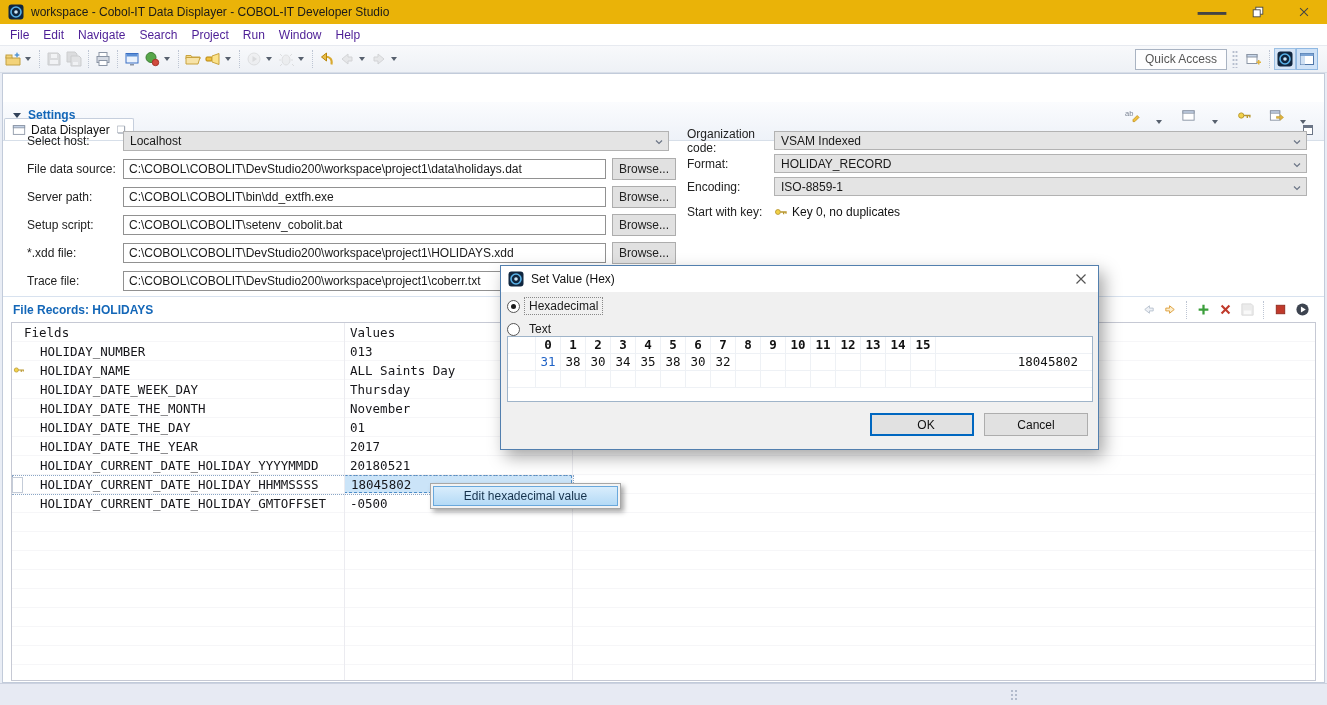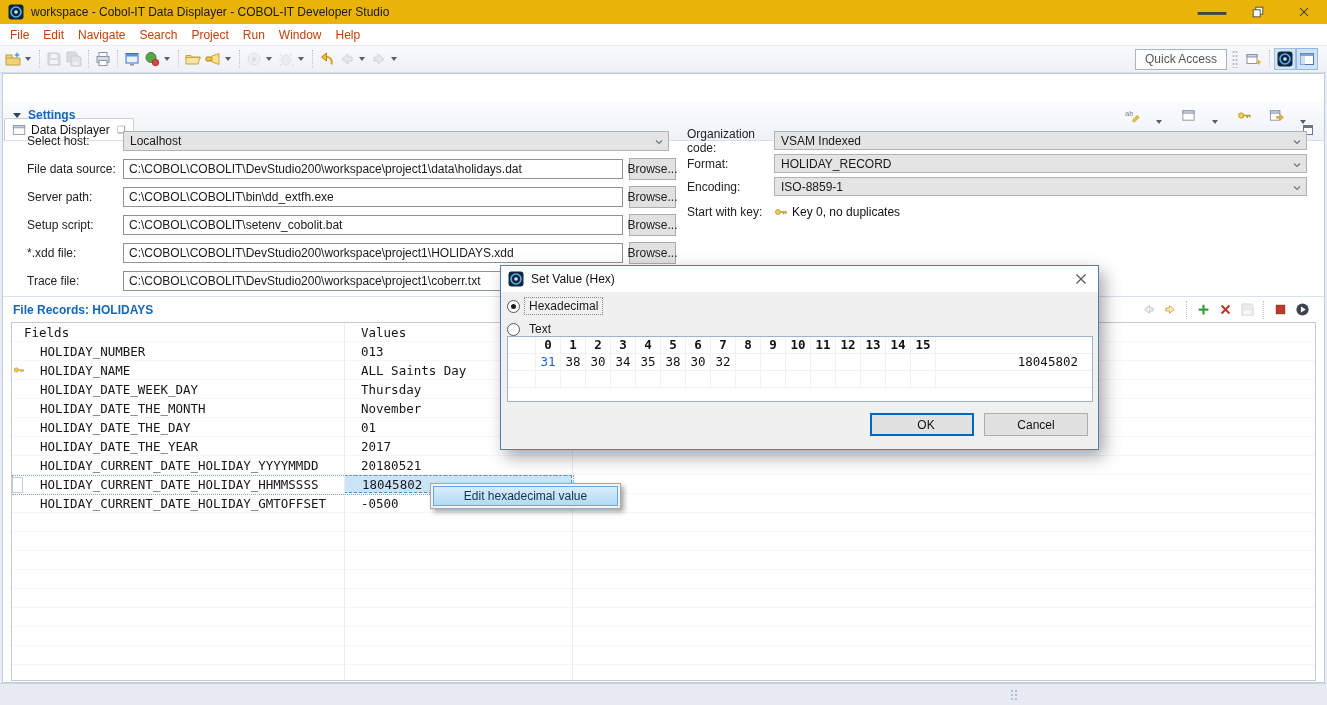--- a/index.html
+++ b/index.html
@@ -9,21 +9,21 @@
 
   
   .titlebar { height:24px; display:flex; align-items:center; background:#eab308; }
   .app-icon { width:16px; height:16px; margin:0 7px 0 8px; }
   .win-title { font-size:12px; color:#1a1a1a; }
   .win-controls { margin-left:auto; display:flex; height:24px; }
   .win-btn { width:46px; height:24px; display:flex; align-items:center; justify-content:center; }
 
   
   .menubar { height:21px; display:flex; align-items:center; padding-left:3px; background:#fff; }
-  .menu-item { padding:2px 7px; color:#c2410c; }
+  .menu-item { padding:2px 7px; color:#4c1d95; }
 
   
   .toolbar { height:28px; background:linear-gradient(#f8f9fb,#eef1f6); border-top:1px solid #e7eaf0; border-bottom:1px solid #d8dee8; display:flex; align-items:center; padding:0 3px;justify-content:flex-end; }
   .ticon { width:18px; height:18px; margin:0 1px; display:flex; align-items:center; justify-content:center; }
   .ticon svg { width:16px; height:16px; }
   .ticon.dis { opacity:.4; filter:grayscale(1); }
   .tsep { width:1px; height:18px; border-left:1px dotted #bdc5d3; margin:0 4px; }
   .caret { width:0; height:0; border-left:3.5px solid transparent; border-right:3.5px solid transparent; border-top:4px solid #57606e; margin:0 4px 0 2px; }
   .tb-right { margin-left:auto; display:flex; align-items:center; }
   .qa-box { border:1px solid #a9b3c2; background:#fdfdfe; color:#555; height:21px; display:flex; align-items:center; padding:0 9px; }
@@ -49,21 +49,21 @@
   .tri-down { width:0; height:0; border-left:4px solid transparent; border-right:4px solid transparent; border-top:5px solid #33435a; margin-right:7px; }
   .section-title { color:#1467b8; font-weight:bold; }
   .head-icons { margin-left:auto; display:flex; align-items:flex-end; gap:12px; }
   .head-icons .ticon svg { width:15px; height:15px; }
 
   .form { position:absolute; top:34px; left:0; right:0; display:flex;margin-left:16px; }
   .form-left { width:660px; }
   .frow { display:flex; align-items:center; height:20px; margin-bottom:8px; }
   .frow .flabel { width:104px; padding-left:8px; color:#222; }
   .tinput { flex:1; height:20px; border:1px solid #919191; background:#fff; display:flex; align-items:center; padding:0 5px; margin-right:6px; white-space:nowrap; overflow:hidden; color:#1a1a1a; }
-  .browse { width:47px; height:22px; background:#e1e1e1; border:1px solid #adadad; display:flex; align-items:center; justify-content:center; color:#222; margin-right:3px; }
+  .browse { width:64px; height:22px; background:#e1e1e1; border:1px solid #adadad; display:flex; align-items:center; justify-content:center; color:#222; margin-right:3px; }
   .combo { flex:1; height:20px; background:#e4e4e4; border:1px solid #b2b2b2; display:flex; align-items:center; padding:0 6px; position:relative; color:#1a1a1a; }
   .combo .chev { position:absolute; right:5px; top:6px; width:8px; height:8px; }
   .combo.host { margin-right:10px; }
   .form-right { flex:1; padding-left:8px; }
   .rrow { display:flex; align-items:center; height:19px; margin-bottom:4px; }
   .rrow .flabel { width:87px; color:#222; }
   .rrow .combo { margin-right:17px; height:19px; }
   .keyrow { display:flex; align-items:center; margin-top:9px; }
   .keyrow .flabel { width:87px; color:#222; }
   .keyrow .key-ic { width:14px; height:14px; margin-right:4px; }
@@ -75,21 +75,21 @@
   .rec-icons { margin-left:auto; display:flex; align-items:center; gap:2px; }
   .rec-icons .ticon svg { width:15px; height:15px; }
 
   .dtable { position:absolute; top:248px; left:8px; right:8px; bottom:1px; border:1px solid #c6c9d4; font-family:"DejaVu Sans Mono",monospace; font-size:12.5px; color:#16161a; overflow:hidden; background:#fff; }
   .vline { position:absolute; top:0; bottom:0; width:1px; background:#ebebf0; }
   .trow { height:19px; display:flex; align-items:center; position:relative; border-bottom:1px solid #f6f6f8; }
   .tgut { width:14px; height:100%; position:relative; flex:none; }
   .tgut svg { position:absolute; left:1px; top:3px; width:12px; height:12px; }
   .tfields { width:318px; padding-left:14px; flex:none; white-space:nowrap; }
   .thead .tfields { width:332px; padding-left:12px; }
-  .tvalues { width:228px; padding-left:17px; flex:none; height:100%; display:flex; align-items:center; white-space:nowrap; }
+  .tvalues { width:228px; padding-left:6px; flex:none; height:100%; display:flex; align-items:center; white-space:nowrap; }
   .trow.sel::before { content:''; position:absolute; left:0; top:0; width:560px; height:18px; border:1px dotted #8aa6c6; pointer-events:none; }
   .trow.sel .tgut::before { content:''; position:absolute; left:0; top:2px; width:9px; height:14px; border:1px solid #c4ccd8; background:#fff; }
   .trow.sel .tvalues { background:#cbe4f8; border:1px dashed #4f8fc9; }
 
   
   .ctx { position:absolute; left:430px; top:483px; background:#f3f3f3; border:1px solid #a7a7a7; padding:2px; box-shadow:3px 3px 5px rgba(0,0,0,.35); z-index:40; }
   .ctx-item { width:185px; height:20px; display:flex; align-items:center; justify-content:center; color:#16324c; }
   .ctx-item.hl { background:linear-gradient(#d9edfc,#b4daf6); border:1px solid #69a8dc; }
 
   

